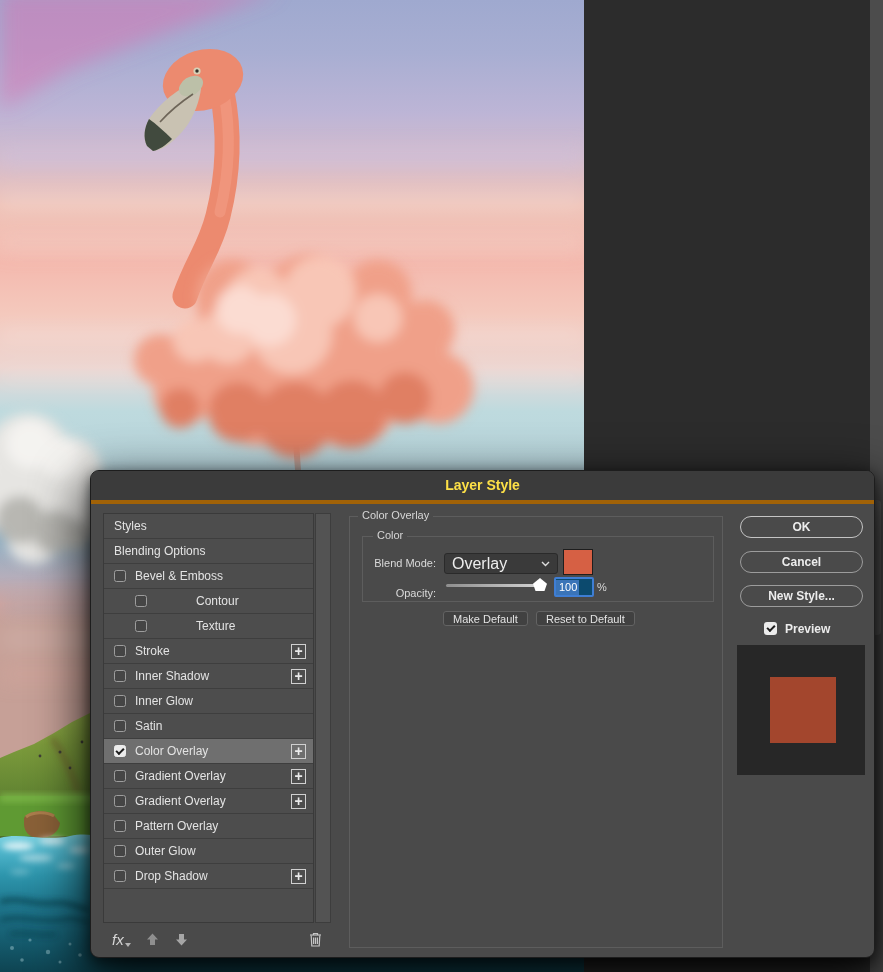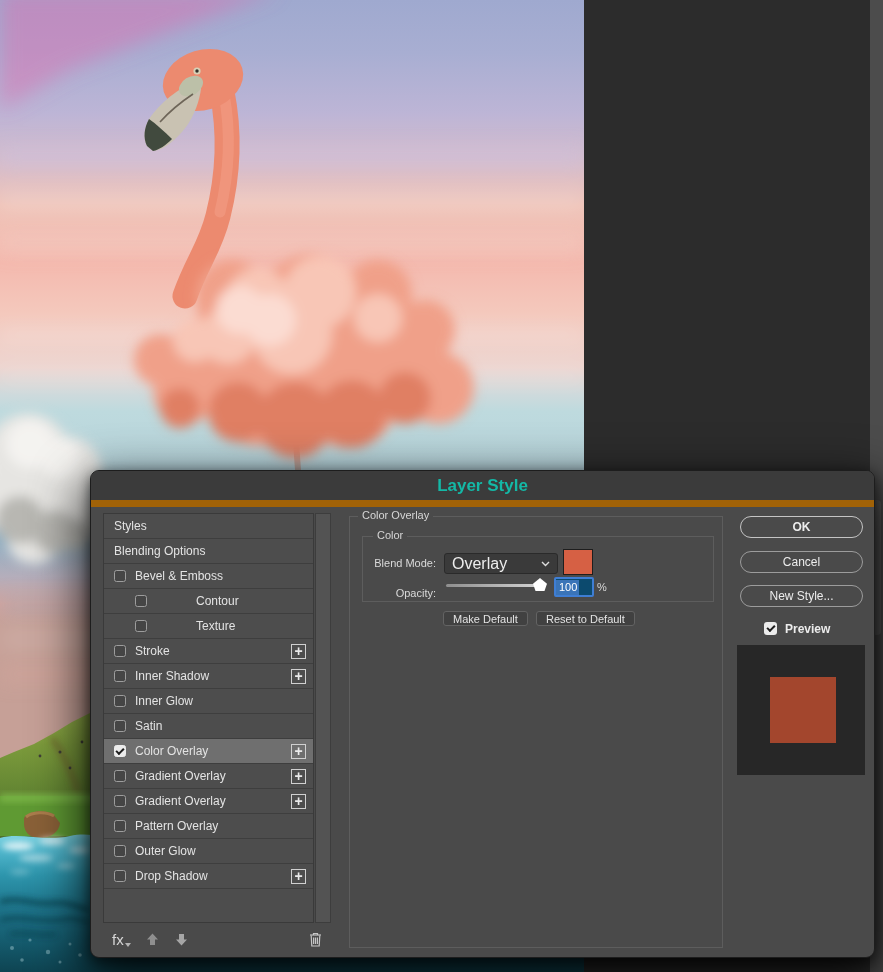--- a/index.html
+++ b/index.html
@@ -8,43 +8,43 @@
 
   
   .artwork{position:absolute;left:0;top:0;width:584px;height:972px;overflow:hidden;}
   .panel-edge{position:absolute;right:0;top:0;width:13px;height:972px;background:#4c4c4c;}
   .panel-edge .thumb{position:absolute;left:2px;top:500px;width:9px;height:135px;background:#5e5e5e;border-radius:4px;}
 
   
   .dialog{position:absolute;left:90px;top:470px;width:785px;height:488px;background:#4a4a4a;
     border:1px solid #1d1d1d;border-radius:9px;overflow:hidden;box-sizing:border-box;
     box-shadow:0 20px 50px 8px rgba(0,0,0,.78), 0 4px 14px rgba(0,0,0,.6);}
-  .titlebar{position:absolute;left:0;top:0;right:0;height:29px;background:#3b3b3b;border-bottom:7px solid #a16207;
-    text-align:center;line-height:29px;font-size:17px;font-weight:bold;color:#14b8a6;}
+  .titlebar{position:absolute;left:0;top:0;right:0;height:29px;background:#3b3b3b;border-bottom:4px solid #a16207;
+    text-align:center;line-height:29px;font-size:14px;font-weight:bold;color:#fde047;}
 
   
   .styles-list{position:absolute;left:12px;top:42px;width:211px;height:410px;background:#4d4d4d;
     border:1px solid #3a3a3a;box-sizing:border-box;}
   .style-row{height:25px;display:flex;align-items:center;padding:0 7px 0 10px;border-bottom:1px solid #3e3e3e;
     background:#4d4d4d;font-size:12px;color:#e3e3e3;box-sizing:border-box;}
   .style-row.indent{padding-left:31px;gap:40px;}
   .style-row.selected{background:#6f6f6f;}
   .row-label{white-space:nowrap;}
   .cb{width:12px;height:12px;border:1px solid #9d9d9d;border-radius:2.5px;margin-right:9px;background:#454545;
     display:flex;align-items:center;justify-content:center;flex:0 0 auto;box-sizing:border-box;}
   .cb.checked{background:#ececec;border-color:#ececec;}
   .cb.checked::after{content:"";display:block;width:6px;height:3px;border-left:2px solid #1e1e1e;
     border-bottom:2px solid #1e1e1e;transform:rotate(-45deg);margin-top:-2px;}
   .plus{margin-left:auto;width:15px;height:15px;border:1px solid #d0d0d0;color:#e9e9e9;font-size:14px;
     line-height:13px;text-align:center;flex:0 0 auto;box-sizing:border-box;font-weight:bold;}
   .list-scrollbar{position:absolute;left:224px;top:42px;width:16px;height:410px;background:#535353;
     border:1px solid #3d3d3d;box-sizing:border-box;}
   .list-footer{position:absolute;left:12px;top:452px;width:228px;height:33px;display:flex;align-items:center;
     border-top:0;color:#cfcfcf;}
-  .fx-btn{font-size:15px;color:#d6d6d6;margin-left:9px;position:relative;padding-right:7px;}
+  .fx-btn{font-style:italic;font-size:15px;color:#d6d6d6;margin-left:9px;position:relative;padding-right:7px;}
   .fx-btn::after{content:"";position:absolute;right:0;bottom:1px;border-left:3px solid transparent;
     border-right:3px solid transparent;border-top:4px solid #b5b5b5;}
   .footer-ico{margin-left:14px;display:flex;align-items:center;}
   .trash-btn{margin-left:auto;margin-right:8px;display:flex;align-items:center;}
 
   
   .group-outer{position:absolute;left:258px;top:45px;width:374px;height:432px;border:1px solid #5d5d5d;box-sizing:border-box;}
   .legend{position:absolute;top:-8px;left:8px;background:#4a4a4a;padding:0 4px;font-size:11px;color:#d6d6d6;white-space:nowrap;}
   .group-inner{position:absolute;left:12px;top:19px;width:352px;height:66px;border:1px solid #5d5d5d;box-sizing:border-box;}
   .group-inner .legend{left:10px;}
@@ -64,21 +64,21 @@
   .op-field .sel{background:#3a74b8;color:#ffffff;font-size:11px;padding:1px 2px 1px 3px;line-height:13px;}
   .op-unit{position:absolute;left:234px;top:44px;font-size:11px;color:#d8d8d8;}
   .def-btn{position:absolute;top:94px;height:15px;background:#414141;border:1px solid #636363;border-radius:3px;
     color:#e3e3e3;font-size:11px;display:flex;align-items:center;padding:0 9px;box-sizing:border-box;white-space:nowrap;}
   .btn-make{left:93px;}
   .btn-reset{left:186px;}
 
   
   .pill{position:absolute;left:649px;width:123px;height:22px;border:1px solid #9c9c9c;border-radius:11px;
     background:transparent;color:#ececec;font-size:12px;display:flex;align-items:center;justify-content:center;
-    box-sizing:border-box;white-space:nowrap;}
+    box-sizing:border-box;white-space:nowrap;font-weight:bold;}
   .pill.ok{top:45px;border-color:#c4c4c4;font-weight:bold;}
   .pill.cancel{top:80px;}
   .pill.newstyle{top:114px;}
   .preview-row{position:absolute;left:673px;top:151px;display:flex;align-items:flex-start;}
   .pv-cb{width:13px;height:13px;background:#ececec;border-radius:3px;display:flex;align-items:center;justify-content:center;}
   .pv-cb::after{content:"";display:block;width:6px;height:3px;border-left:2px solid #1e1e1e;border-bottom:2px solid #1e1e1e;
     transform:rotate(-45deg);margin-top:-2px;}
   .pv-label{margin-left:8px;font-size:12px;color:#ececec;font-weight:bold;}
   .preview-panel{position:absolute;left:646px;top:174px;width:128px;height:130px;background:#272727;}
   .preview-square{position:absolute;left:33px;top:32px;width:66px;height:66px;}

